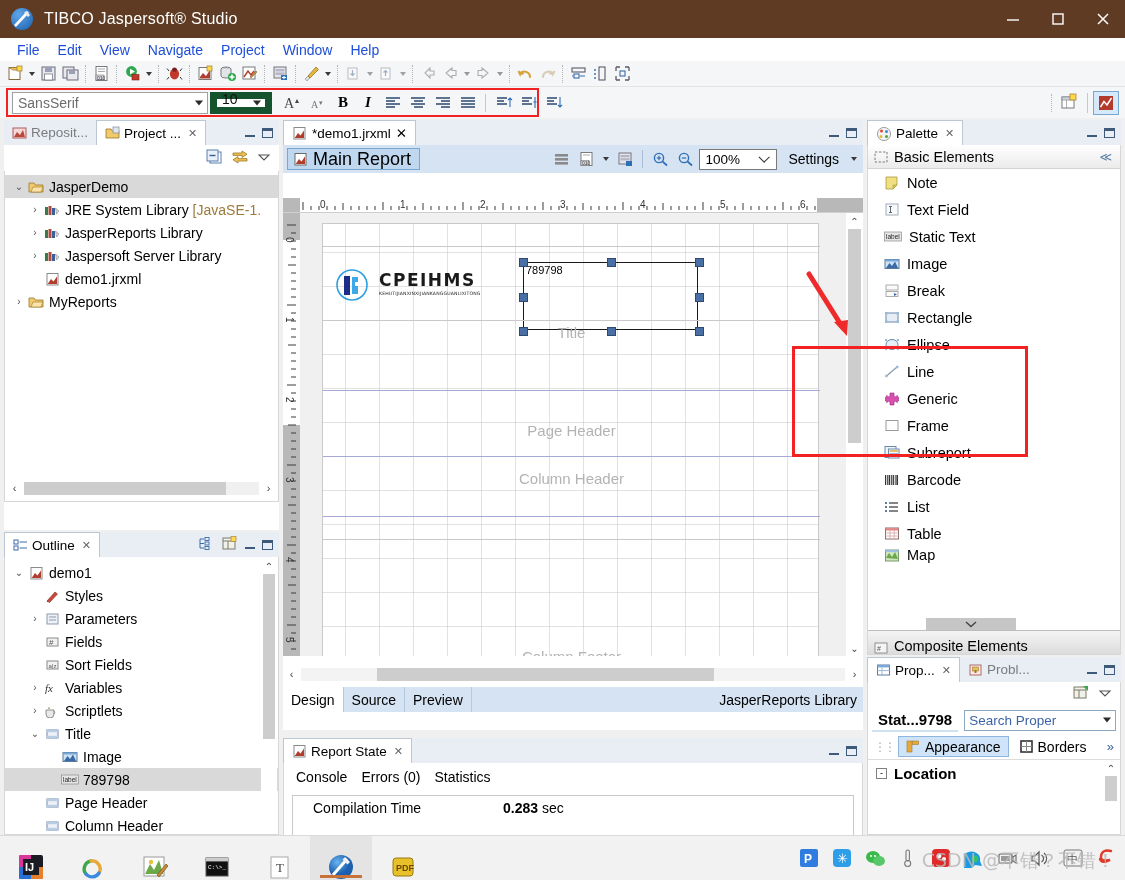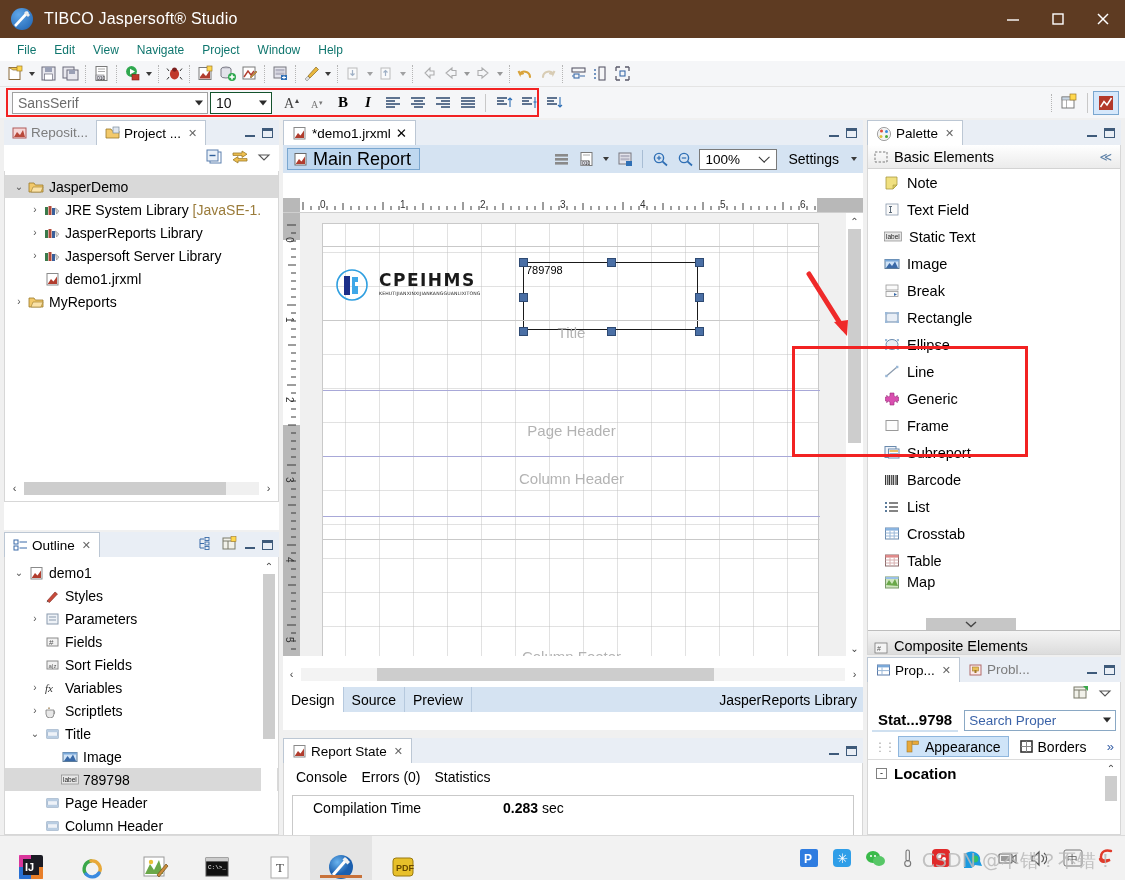--- a/index.html
+++ b/index.html
@@ -24,21 +24,21 @@
   .tb-title { font-size:16px; letter-spacing:.2px; }
   .win-btns { margin-left:auto; display:flex; height:38px; }
   .win-btn { width:45px; height:38px; display:flex; align-items:center; justify-content:center; }
   .win-btn svg { display:block; }
 
   
   .menubar {
     position:absolute; left:0; top:38px; width:1125px; height:23px;
     background:#fff; display:flex; align-items:center; padding-left:8px;
   }
-  .menu-item { padding:2px 9px; font-size:12px; color:#0f766e; }
+  .menu-item { padding:2px 9px; font-size:14px; color:#1d4ed8; }
 
   
   .toolbar1 {
     position:absolute; left:0; top:61px; width:1125px; height:26px;
     background:#f5f6f8; display:flex; align-items:center; padding-left:4px;
     border-bottom:1px solid #e4e4e4;
   }
   .tool { width:22px; height:22px; display:flex; align-items:center; justify-content:center; position:relative; }
   .caret { width:11px; height:22px; display:flex; align-items:center; justify-content:center; }
   .caret:after { content:""; border-left:3.5px solid transparent; border-right:3.5px solid transparent;
@@ -56,21 +56,21 @@
   }
   .font-combo {
     margin-left:12px; width:196px; height:22px; background:#fff;
     border:1px solid #a0a0a0; display:flex; align-items:center; position:relative;
   }
   .font-combo .val { padding-left:5px; font-size:14px; color:#6d6d6d; }
   .combo-arrow { position:absolute; right:4px; top:50%; transform:translateY(-50%);
     border-left:4px solid transparent; border-right:4px solid transparent; border-top:5px solid #2b2b2b; }
   .size-combo {
     margin-left:2px; width:62px; height:22px; background:#fff;
-    border:1px solid #14532d; display:flex; align-items:center; position:relative;
+    border:7px solid #14532d; display:flex; align-items:flex-end; position:relative;
   }
   .size-combo .val { padding-left:5px; font-size:14px; color:#111; }
   .fmt-btn { width:24px; height:24px; display:flex; align-items:center; justify-content:center;
     font-size:15px; margin-left:1px; }
   .vsep { width:1px; height:18px; border-left:1px solid #c8c8c8; margin:0 5px; }
   .tb2-right { margin-left:auto; display:flex; align-items:center; padding-right:6px; }
   .persp-btn { width:26px; height:24px; display:flex; align-items:center; justify-content:center; }
   .persp-active { border:1px solid #7aa7d0; background:#d6e8fb; }
 
   
@@ -1318,33 +1318,20 @@
             <g stroke="#333" stroke-width="1.2">
               <line x1="5" y1="3" x2="14" y2="3"></line>
               <line x1="5" y1="7" x2="14" y2="7"></line>
               <line x1="5" y1="11" x2="14" y2="11"></line>
             </g>
           </svg>
         <span>List</span>
       </div>
       <div class="pal-item">
         <svg width="16" height="15">
-            <rect x="1.5" y="2" width="13" height="11" fill="#fff" stroke="#6a8aad"></rect>
-            <rect x="1.5" y="2" width="13" height="2.6" fill="#8ab4e0"></rect>
-            <g stroke="#9ab8d8">
-              <line x1="1.5" y1="7" x2="14.5" y2="7"></line>
-              <line x1="1.5" y1="10" x2="14.5" y2="10"></line>
-              <line x1="6" y1="4.6" x2="6" y2="13"></line>
-              <line x1="10.2" y1="4.6" x2="10.2" y2="13"></line>
-            </g>
-          </svg>
-        <span>Crosstab</span>
-      </div>
-      <div class="pal-item">
-        <svg width="16" height="15">
             <rect x="1.5" y="2" width="13" height="11" fill="#fff" stroke="#8a6a6a"></rect>
             <rect x="1.5" y="2" width="13" height="2.6" fill="#e08a8a"></rect>
             <g stroke="#d8b0b0">
               <line x1="1.5" y1="7" x2="14.5" y2="7"></line>
               <line x1="1.5" y1="10" x2="14.5" y2="10"></line>
               <line x1="6" y1="4.6" x2="6" y2="13"></line>
               <line x1="10.2" y1="4.6" x2="10.2" y2="13"></line>
             </g>
           </svg>
         <span>Table</span>

